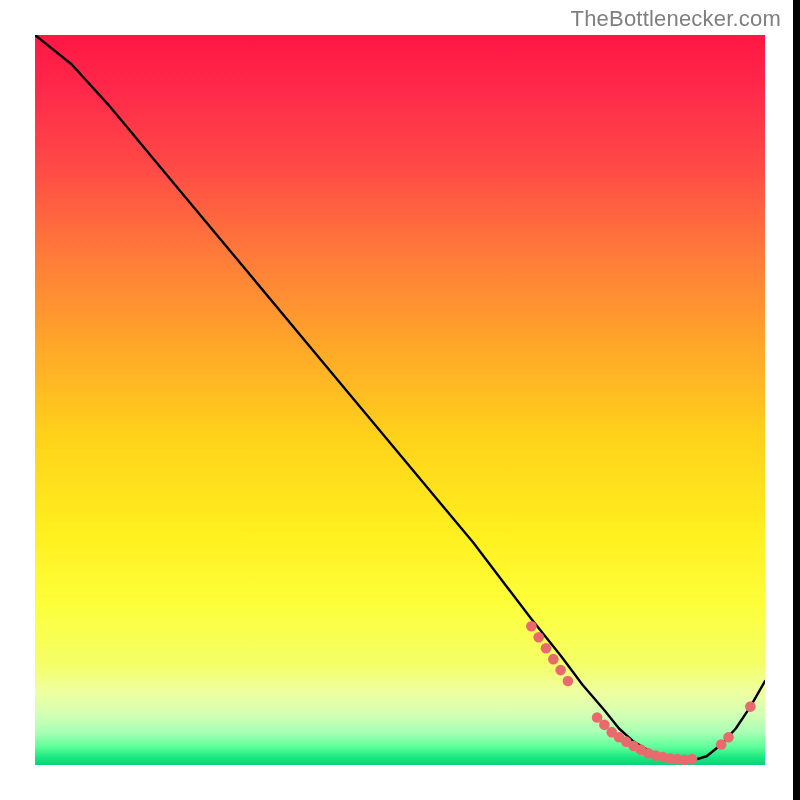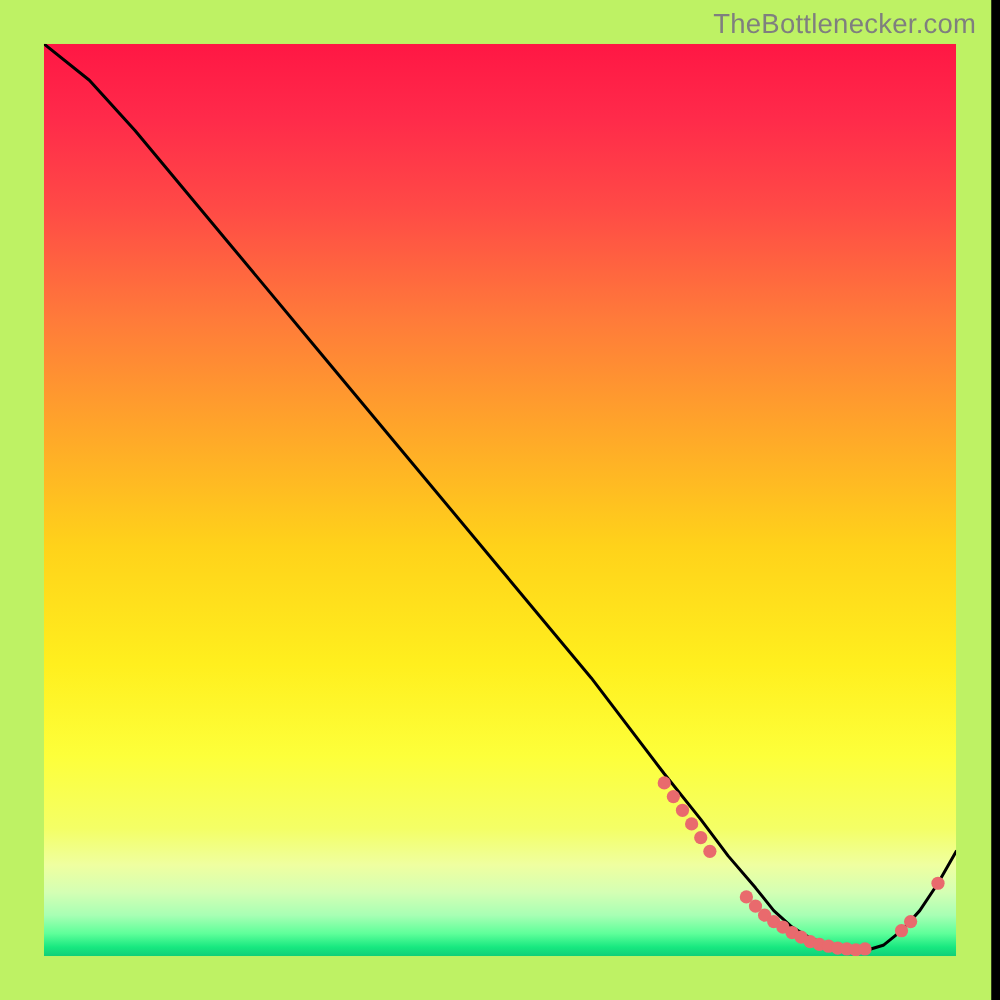--- a/index.html
+++ b/index.html
@@ -8,21 +8,21 @@
     width: 800px;
     height: 800px;
     background: #000;
     overflow: hidden;
     font-family: Arial, Helvetica, sans-serif;
   }
   .outer {
     position: relative;
     width: 793px;
     height: 800px;
-    background: #bef264;
+    background: #ffffff;
   }
   .plot {
     position: absolute;
     left: 35px;
     top: 35px;
     width: 730px;
     height: 730px;
     overflow: hidden;
   }
   .gradient {

